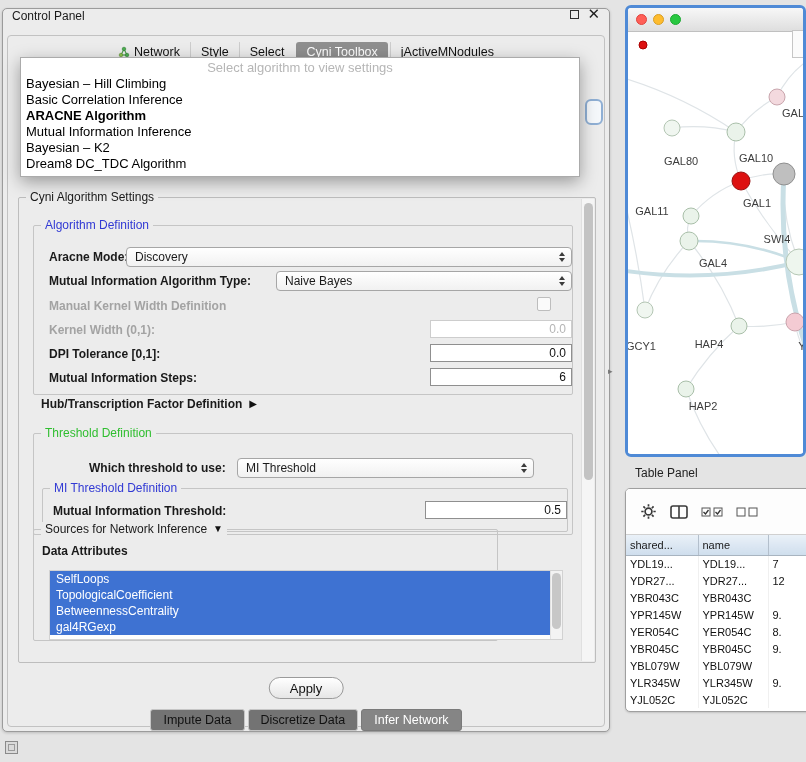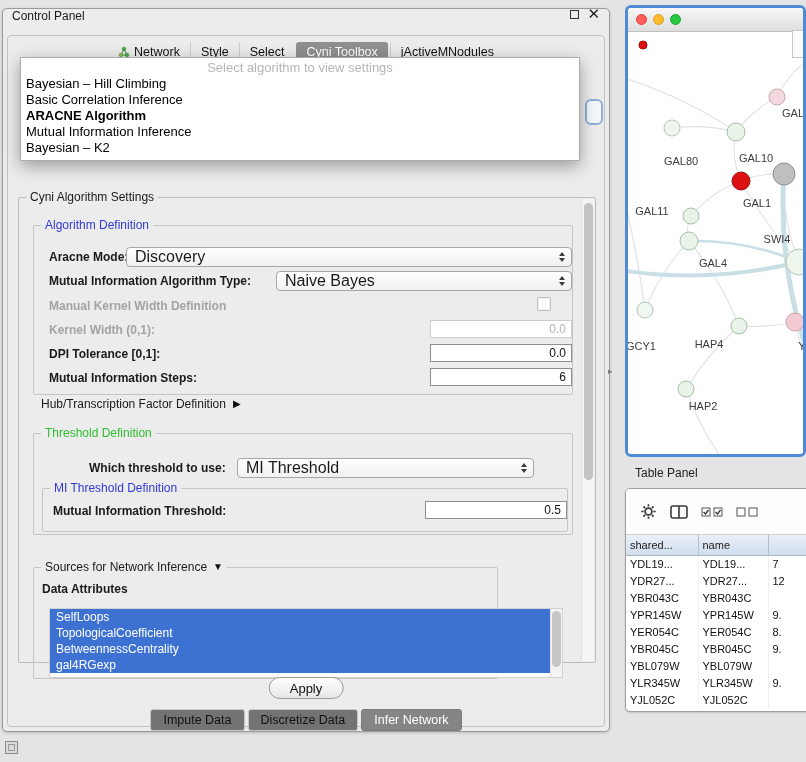--- a/index.html
+++ b/index.html
@@ -29,29 +29,29 @@
   .hidden-fragment{position:absolute;left:577px;top:63px;width:18px;height:26px;border:2px solid #8fafd4;border-radius:6px;background:#f5f8fb}
 
   
   .alg-settings{position:absolute;left:10px;top:161px;width:578px;height:466px;border:1px solid #bdbdbd;border-radius:2px}
   .grp{position:absolute;border:1px solid #c5c5c5;border-radius:2px}
   .grp-title{position:absolute;top:-8px;left:7px;background:#ececec;padding:0 4px;font-size:12px;line-height:14px;white-space:nowrap}
   .blue{color:#3139d4}
   .green{color:#2fbe2f}
   .lbl{position:absolute;font-weight:bold;font-size:12px;line-height:14px;white-space:nowrap}
   .lbl.disabled{color:#a3a3a3}
-  .combo{position:absolute;height:20px;background:linear-gradient(#ffffff,#f1f1f1);border:1px solid #a6a6a6;border-radius:4px;display:flex;align-items:center;padding:0 18px 0 8px;font-size:16px;white-space:nowrap}
+  .combo{position:absolute;height:20px;background:linear-gradient(#ffffff,#f1f1f1);border:1px solid #a6a6a6;border-radius:4px;display:flex;align-items:center;padding:0 18px 0 8px;font-size:12px;white-space:nowrap}
   .combo-arrows{position:absolute;right:6px;top:50%;transform:translateY(-50%);display:flex;flex-direction:column;gap:2px}
   .combo-arrows i{display:block;width:0;height:0;border-left:3.5px solid transparent;border-right:3.5px solid transparent}
   .combo-arrows .up{border-bottom:4.5px solid #3c3c3c}
   .combo-arrows .down{border-top:4.5px solid #3c3c3c}
   .tinput{position:absolute;height:18px;border:1px solid #8f8f8f;background:#fff;font-size:12px;text-align:right;padding:0 5px;font-family:inherit;color:#111}
   .tinput.disabled{border-color:#cdcdcd;color:#b5b5b5}
   .checkbox{position:absolute;width:14px;height:14px;border:1px solid #bdbdbd;background:#fafafa;border-radius:2px}
-  .hub-row{position:absolute;left:22px;top:199px;font-weight:normal;font-size:12px;display:flex;align-items:center;gap:7px}
+  .hub-row{position:absolute;left:22px;top:199px;font-weight:bold;font-size:12px;display:flex;align-items:center;gap:7px}
   .tri{font-size:10px;color:#111;line-height:10px}
   .src-title-wrap{display:flex;align-items:center;gap:6px}
 
   .list{position:absolute;left:15px;top:40px;width:514px;height:70px;background:#fdfdfd;border:1px solid #d2d2d2;overflow:hidden}
   .list-item{height:16px;line-height:16px;padding-left:6px;font-size:12px;width:calc(100% - 12px);white-space:nowrap}
   .list-item.selected{background:#3e72d2;color:#fff}
   .list-sb{position:absolute;right:0;top:0;bottom:0;width:12px;background:#f3f3f3;border-left:1px solid #e2e2e2}
   .list-sb i{position:absolute;left:1px;top:2px;width:9px;height:82%;background:#c7c7c7;border-radius:5px}
 
   .sb{position:absolute;top:1px;right:1px;bottom:1px;width:13px;background:#f5f5f5;border-left:1px solid #e0e0e0}
@@ -126,20 +126,21 @@
 
     <div class="hidden-fragment"></div>
 
     <div class="algo-menu">
       <div class="menu-placeholder">Select algorithm to view settings</div>
     <div class="menu-item">Bayesian – Hill Climbing</div>
         <div class="menu-item">Basic Correlation Inference</div>
         <div class="menu-item selected">ARACNE Algorithm</div>
         <div class="menu-item">Mutual Information Inference</div>
         <div class="menu-item">Bayesian – K2</div>
+        <div class="menu-item">Dream8 DC_TDC Algorithm</div>
       </div>
 
     <div class="alg-settings">
       <span class="grp-title">Cyni Algorithm Settings</span>
       <div class="sb">
           <i></i>
         </div>
 
       <div class="grp" style="left:14px;top:27px;width:540px;height:170px">
         <span class="grp-title blue">Algorithm Definition</span>
@@ -192,21 +193,21 @@
             </span>
         </div>
 
         <div class="grp" style="left:8px;top:54px;width:526px;height:44px">
           <span class="grp-title blue">MI Threshold Definition</span>
           <span class="lbl" style="left:10px;top:15px">Mutual Information Threshold:</span>
           <input type="text" readonly="" class="tinput" style="left: 382px; top: 12px; width: 142px;" value="0.5">
         </div>
       </div>
 
-      <div class="grp" style="left:14px;top:369px;width:465px;height:112px">
+      <div class="grp" style="left:14px;top:331px;width:465px;height:112px">
         <span class="grp-title">
           <span class="src-title-wrap">
             <span>Sources for Network Inference</span>
             <span class="tri">▼</span>
           </span>
         </span>
         <span class="lbl" style="left:8px;top:14px">Data Attributes</span>
         <div class="list">
           <div class="list-sb">
               <i></i>

